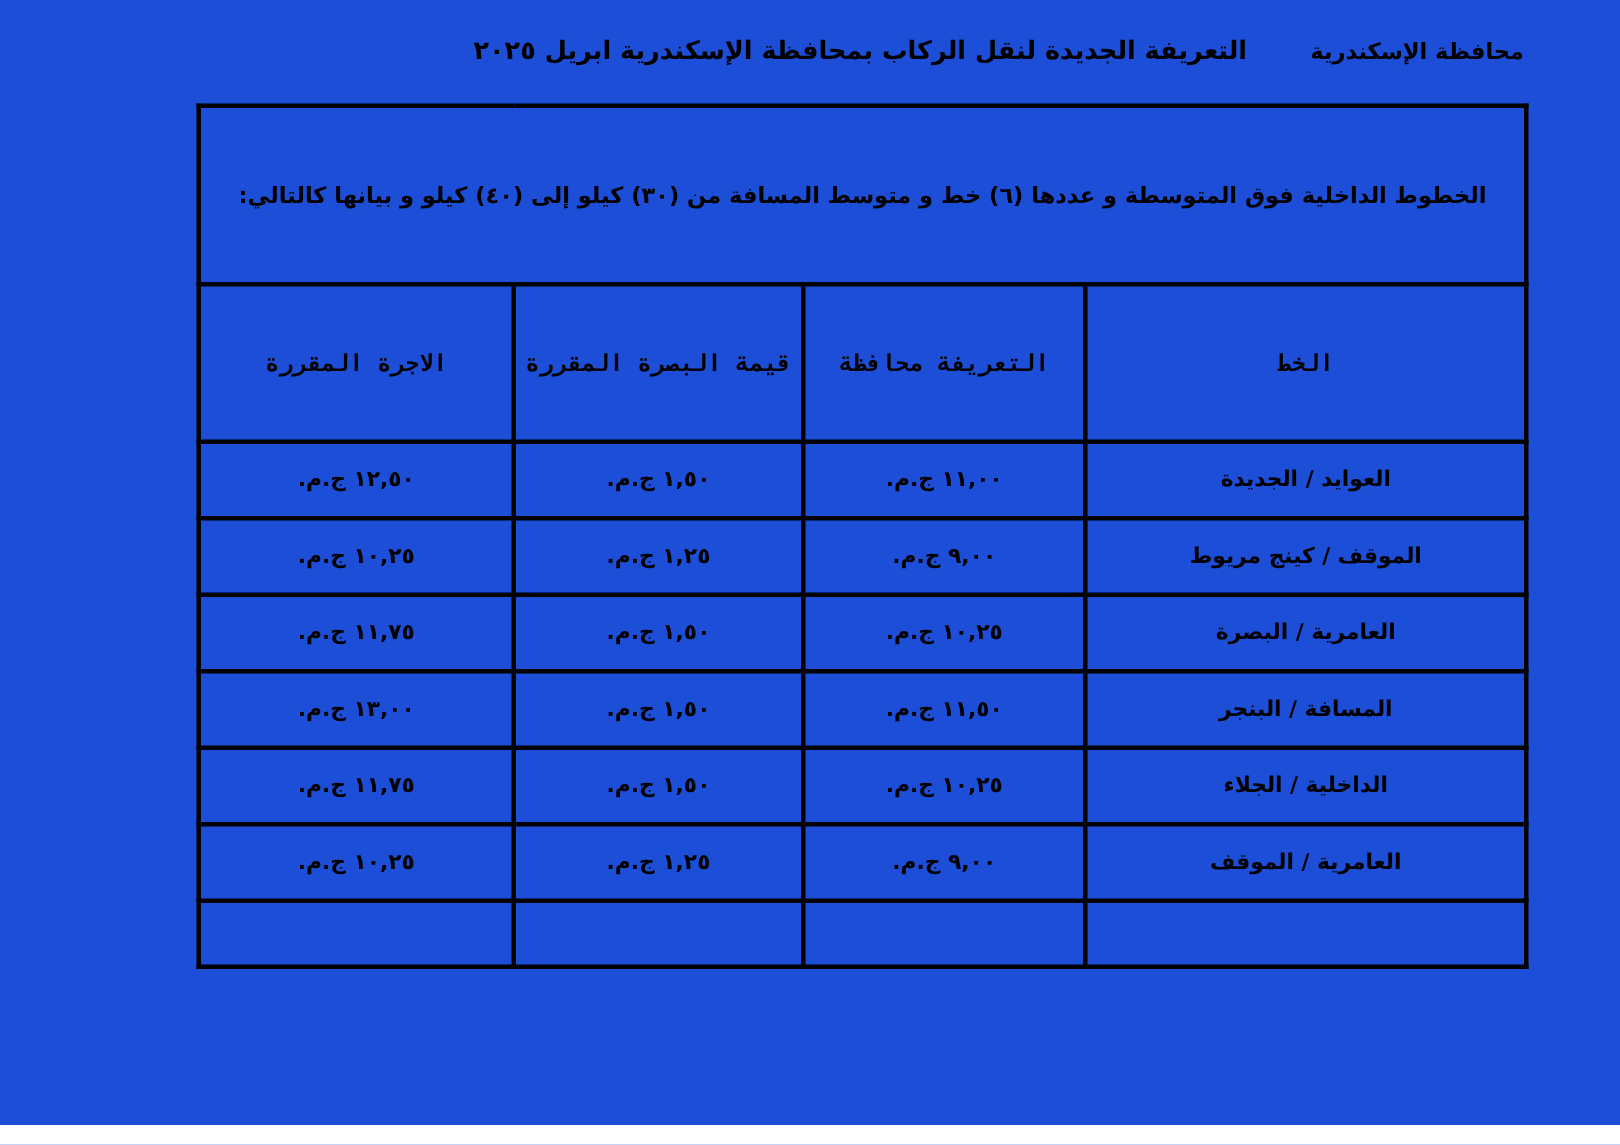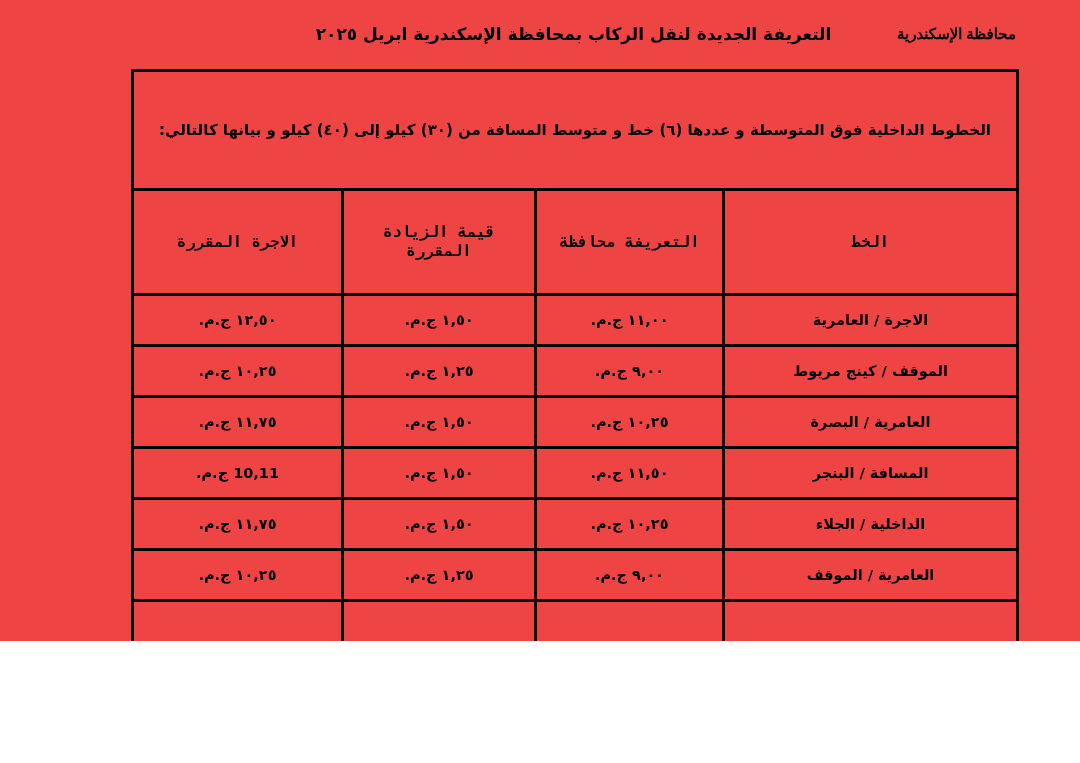--- a/index.html
+++ b/index.html
@@ -8,40 +8,39 @@
     padding: 0;
     width: 1080px;
     height: 763px;
     background: #ffffff;
     font-family: "DejaVu Sans", sans-serif;
     color: #000;
   }
   .sheet {
     position: relative;
     width: 1080px;
-    height: 641px;
-    background: #ef4444;
+    height: 750px;
+    background: #1d4ed8;
     overflow: hidden;
   }
   .top-bar {
     position: absolute;
     left: 131px;
     top: 22px;
     width: 885px;
     height: 28px;
   }
   .gov-label {
     position: absolute;
     right: 0;
     top: 3px;
     direction: rtl;
     font-weight: bold;
     font-size: 15px;
     white-space: nowrap;
-    font-family: Liberation Serif, serif;
   }
   .doc-title {
     position: absolute;
     left: 0;
     right: 0;
     top: 2px;
     text-align: center;
     direction: rtl;
     font-weight: bold;
     font-size: 17px;
@@ -92,47 +91,47 @@
       <col style="width:193px">
       <col style="width:210px">
     </colgroup>
     <tbody>
       <tr class="caption-row">
         <td class="caption-cell" colspan="4">الخطوط الداخلية فوق المتوسطة و عددها (٦) خط و متوسط المسافة من (٣٠) كيلو إلى (٤٠) كيلو و بيانها كالتالي:</td>
       </tr>
       <tr class="header-row">
         <th>الخط</th>
         <th>التعريفة محافظة</th>
-        <th>قيمة الزيادة المقررة</th>
+        <th>قيمة البصرة المقررة</th>
         <th>الاجرة المقررة</th>
       </tr>
 
       <tr class="data-row">
-        <td>الاجرة / العامرية</td>
+        <td>العوايد / الجديدة</td>
         <td>١١,٠٠ ج.م.</td>
         <td>١,٥٠ ج.م.</td>
         <td>١٢,٥٠ ج.م.</td>
       </tr>
       <tr class="data-row">
         <td>الموقف / كينج مريوط</td>
         <td>٩,٠٠ ج.م.</td>
         <td>١,٢٥ ج.م.</td>
         <td>١٠,٢٥ ج.م.</td>
       </tr>
       <tr class="data-row">
         <td>العامرية / البصرة</td>
         <td>١٠,٢٥ ج.م.</td>
         <td>١,٥٠ ج.م.</td>
         <td>١١,٧٥ ج.م.</td>
       </tr>
       <tr class="data-row">
         <td>المسافة / البنجر</td>
         <td>١١,٥٠ ج.م.</td>
         <td>١,٥٠ ج.م.</td>
-        <td>10,11 ج.م.</td>
+        <td>١٣,٠٠ ج.م.</td>
       </tr>
       <tr class="data-row">
         <td>الداخلية / الجلاء</td>
         <td>١٠,٢٥ ج.م.</td>
         <td>١,٥٠ ج.م.</td>
         <td>١١,٧٥ ج.م.</td>
       </tr>
       <tr class="data-row">
         <td>العامرية / الموقف</td>
         <td>٩,٠٠ ج.م.</td>

